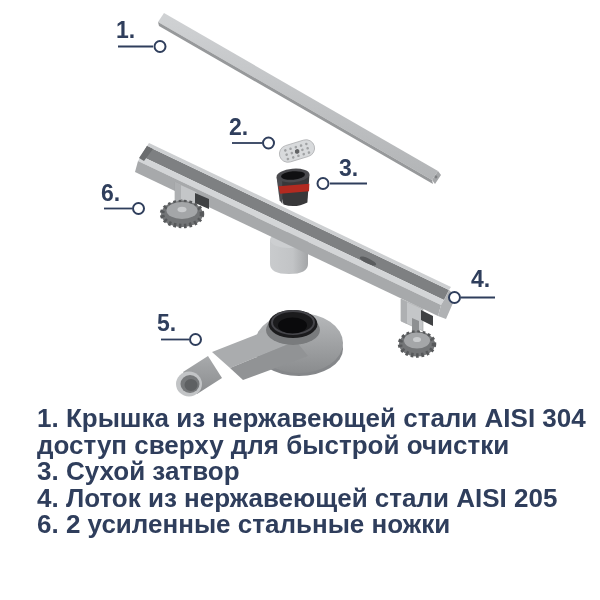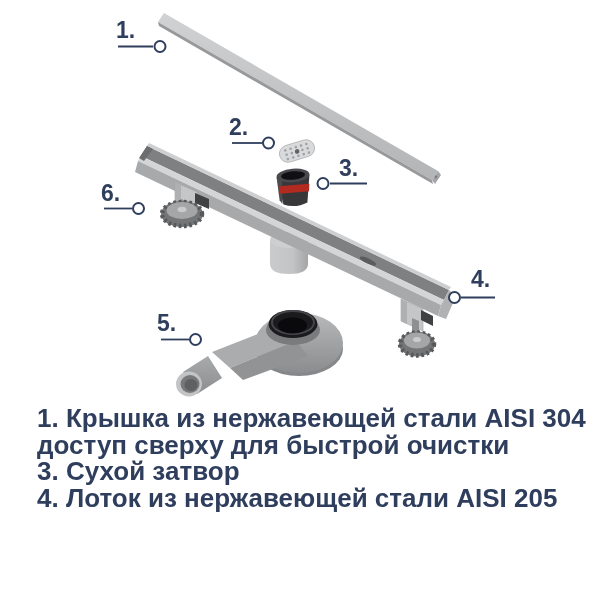--- a/index.html
+++ b/index.html
@@ -145,15 +145,16 @@
   <div class="callout-label" style="left:339px;top:157px">3.</div>
   <div class="callout-label" style="left:471px;top:268px">4.</div>
   <div class="callout-label" style="left:157px;top:312px">5.</div>
   <div class="callout-label" style="left:101px;top:182px">6.</div>
 
   <div class="legend">
     <div class="legend-line">1. Крышка из нержавеющей стали AISI 304</div>
     <div class="legend-line">доступ сверху для быстрой очистки</div>
     <div class="legend-line">3. Сухой затвор</div>
     <div class="legend-line">4. Лоток из нержавеющей стали AISI 205</div>
+    <div class="legend-line">6. 2 усиленные стальные ножки</div>
   </div>
 
 </div>
 
 </body></html>

